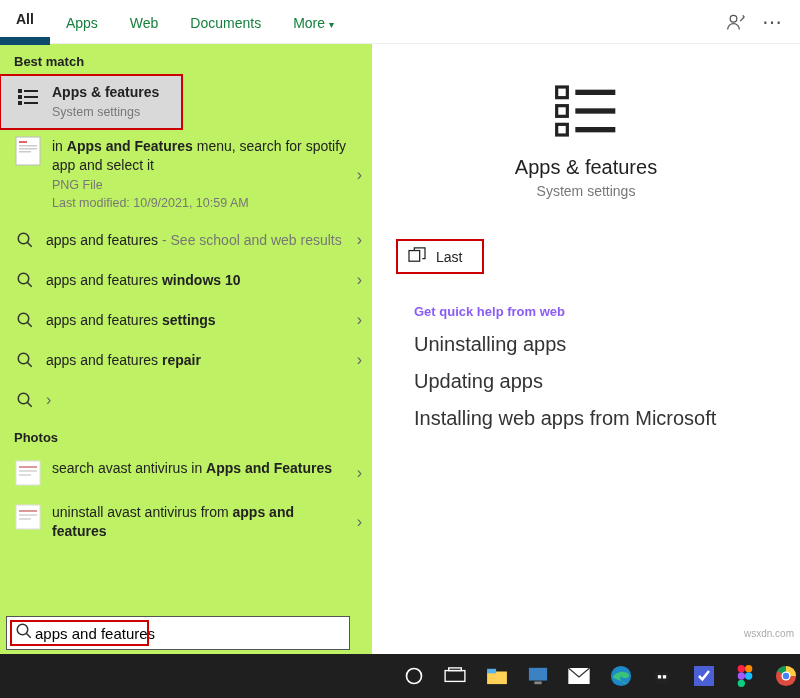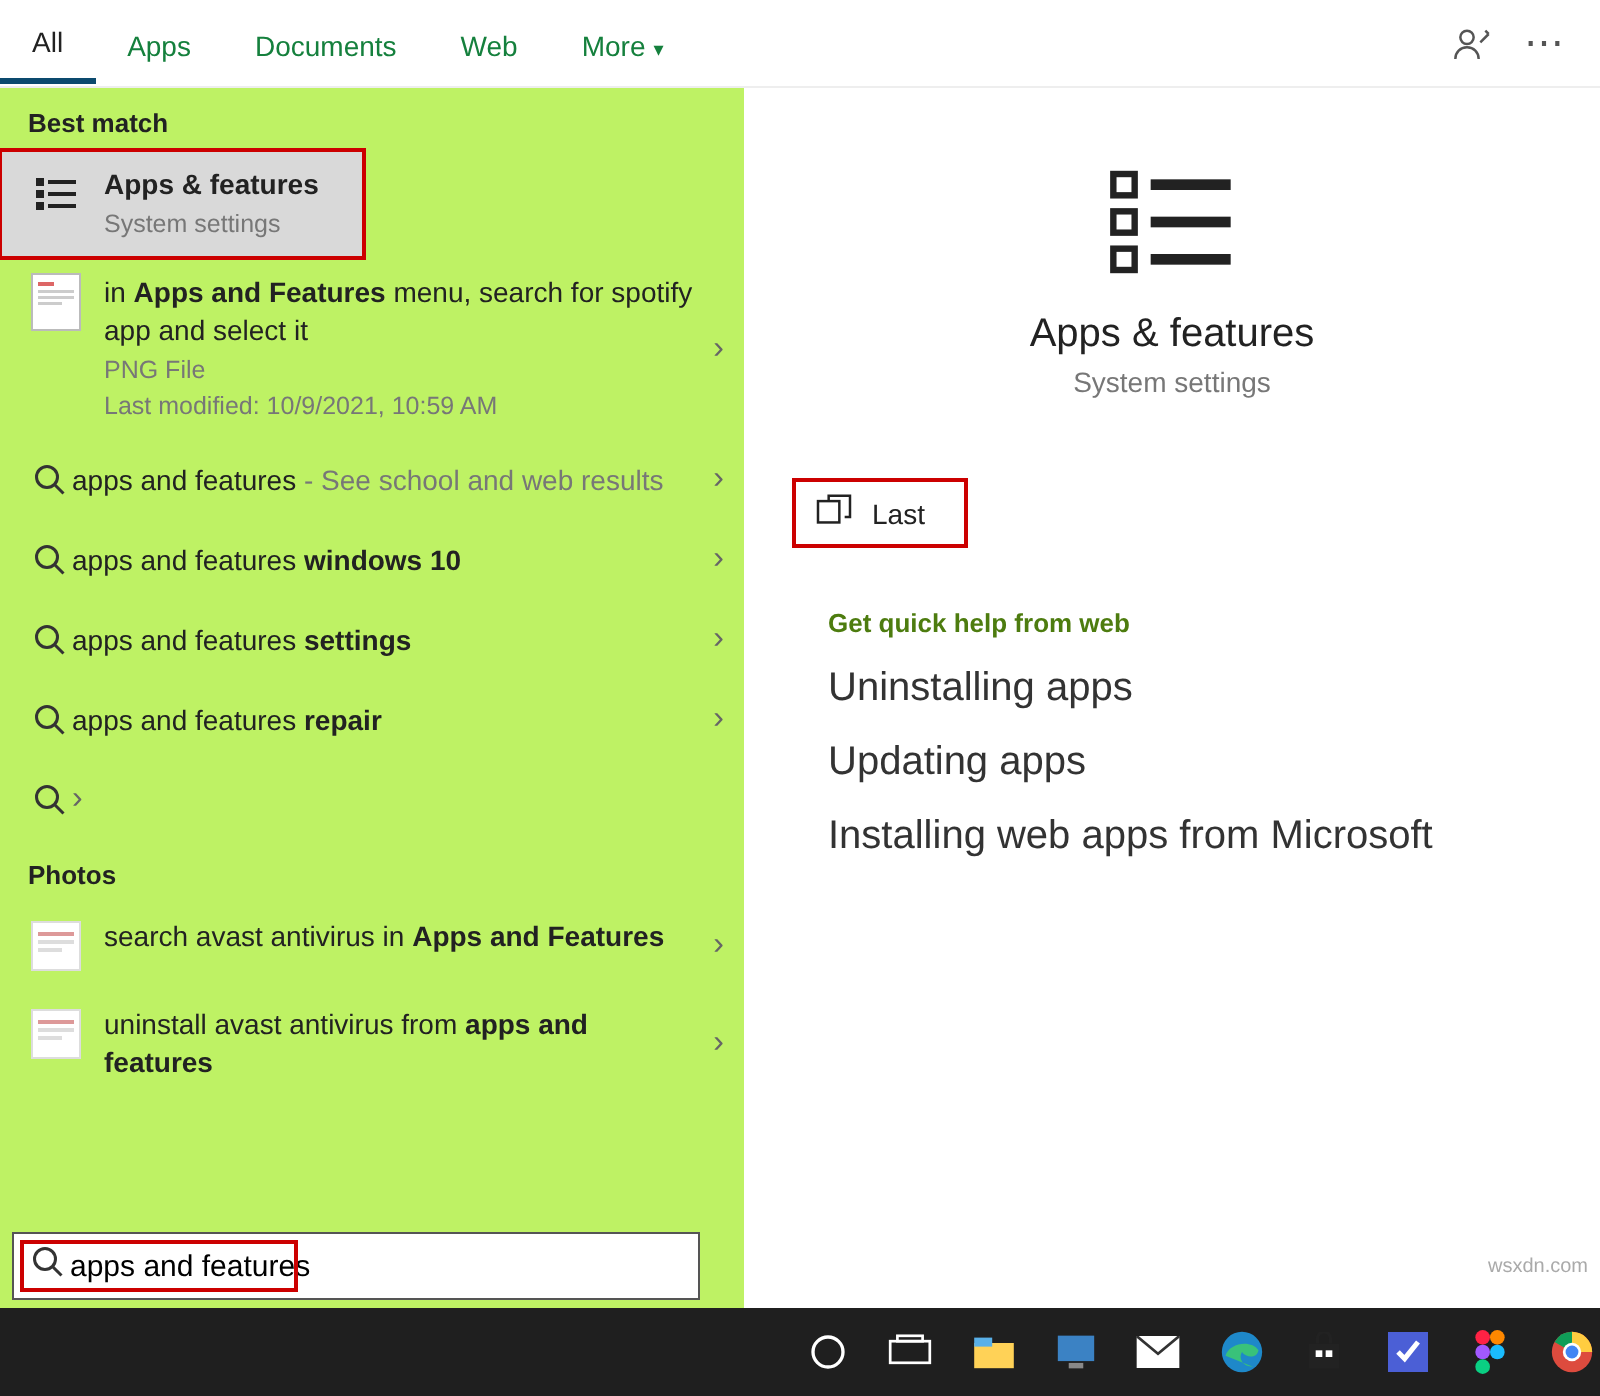--- a/index.html
+++ b/index.html
@@ -2,21 +2,21 @@
 <html><head>
 <meta charset="utf-8">
 <style>
   * { box-sizing: border-box; font-family: "Segoe UI", Arial, sans-serif; }
   body { margin: 0; width: 800px; height: 698px; background: #fff; overflow: hidden; position: relative; }
   .window { display: flex; flex-direction: column; height: 100%; }
 
   
   .tabs { display: flex; align-items: center; height: 44px; border-bottom: 1px solid #eee; background: #fff; padding: 0 10px 0 0; position: relative; }
   .tab { padding: 12px 16px 10px; font-size: 14px; color: #15803d; cursor: pointer; }
-  .tab.active { color: #222; border-bottom: 3px solid #0c4a6e; font-weight: 400; }
+  .tab.active { color: #222; border-bottom: 8px solid #0c4a6e; font-weight: 700; }
   .tab .drop::after { content: "▾"; font-size: 10px; margin-left: 4px; }
   .tabs-spacer { flex: 1; }
   .topicon { width: 36px; height: 36px; display: flex; align-items: center; justify-content: center; color: #555; }
   .topicon.dots::after { content: "⋯"; font-size: 20px; }
 
   
   .body { flex: 1; display: flex; min-height: 0; }
   .left { width: 372px; background: #bef264; overflow: hidden; display: flex; flex-direction: column; }
   .right { flex: 1; background: #fff; padding: 16px 24px; position: relative; }
 
@@ -24,53 +24,53 @@
 
   .result { display: flex; align-items: flex-start; padding: 8px 10px 8px 14px; gap: 10px; position: relative; }
   .result .thumb { width: 28px; height: 28px; flex: none; display: flex; align-items: center; justify-content: center; }
   .result .txt { flex: 1; font-size: 14px; color: #222; line-height: 1.35; }
   .result .sub { font-size: 12.5px; color: #777; margin-top: 2px; }
   .result .chev { align-self: center; color: #666; font-size: 16px; }
   .result.selected { background: #d9d9d9; }
   .hl-box { outline: 2px solid #c00; outline-offset: -1px; }
   b { font-weight: 600; }
 
-  .search-row { display: flex; align-items: center; padding: 9px 10px 9px 14px; }
+  .search-row { display: flex; align-items: center; padding: 9px 10px 9px 14px; gap: 10px; }
   .search-row .mag { width: 22px; height: 22px; flex: none; display: flex; align-items: center; justify-content: center; }
   .search-row .txt { flex: 1; font-size: 14px; color: #222; }
   .search-row .txt .hint { color: #777; }
   .search-row .chev { color: #666; font-size: 16px; }
 
   
   .detail-icon { margin: 16px auto 10px; width: 70px; height: 70px; display: flex; align-items: center; justify-content: center; }
   .detail-title { text-align: center; font-size: 20px; color: #222; }
   .detail-sub { text-align: center; font-size: 14px; color: #777; margin-top: 4px; margin-bottom: 40px; }
   .open-btn { display: inline-flex; align-items: center; gap: 10px; padding: 6px 20px 6px 10px; border: 2px solid #c00; font-size: 14px; color: #222; }
-  .right-section { font-size: 13px; font-weight: 600; color: #4d7c0f; margin: 30px 0 14px 18px; }
+  .right-section { font-size: 13px; font-weight: 600; color: #8b5cf6; margin: 30px 0 14px 18px; }
   .right-link { font-size: 20px; color: #333; margin: 0 0 14px 18px; display: block; }
   .watermark { position: absolute; right: 6px; bottom: 59px; font-size: 10px; color: #aaa; }
 
   
   .searchbox { position: absolute; left: 6px; bottom: 48px; width: 344px; height: 34px; border: 1.5px solid #555; background: #fff; display: flex; align-items: center; padding: 0 8px; }
   .searchbox .inner { position: absolute; left: 3px; top: 3px; right: 200px; bottom: 3px; border: 2px solid #c00; pointer-events: none; }
   .searchbox input { border: none; flex: 1; font-size: 15px; outline: none; background: transparent; }
 
   
   .taskbar { position: absolute; left: 0; right: 0; bottom: 0; height: 44px; background: #1f1f1f; display: flex; align-items: center; padding-left: 400px; gap: 14px; }
   .tb { width: 28px; height: 28px; display: flex; align-items: center; justify-content: center; border-radius: 2px; }
 </style>
 </head>
 <body>
 
 <div class="window">
   <div class="tabs">
     <div class="tab active">All</div>
     <div class="tab">Apps</div>
+    <div class="tab">Web</div>
     <div class="tab">Documents</div>
-    <div class="tab">Web</div>
     <div class="tab"><span>More</span><span class="drop"></span></div>
     <div class="tabs-spacer"></div>
     <div class="topicon">
       <svg width="20" height="20" viewBox="0 0 24 24" fill="none" stroke="#555" stroke-width="1.5">
           <circle cx="9" cy="8" r="4"></circle>
           <path d="M2 21c0-4 3-7 7-7s7 3 7 7"></path>
           <path d="M17 11l5-5M20 4l2 2"></path>
         </svg>
     </div>
     <div class="topicon dots"></div>

